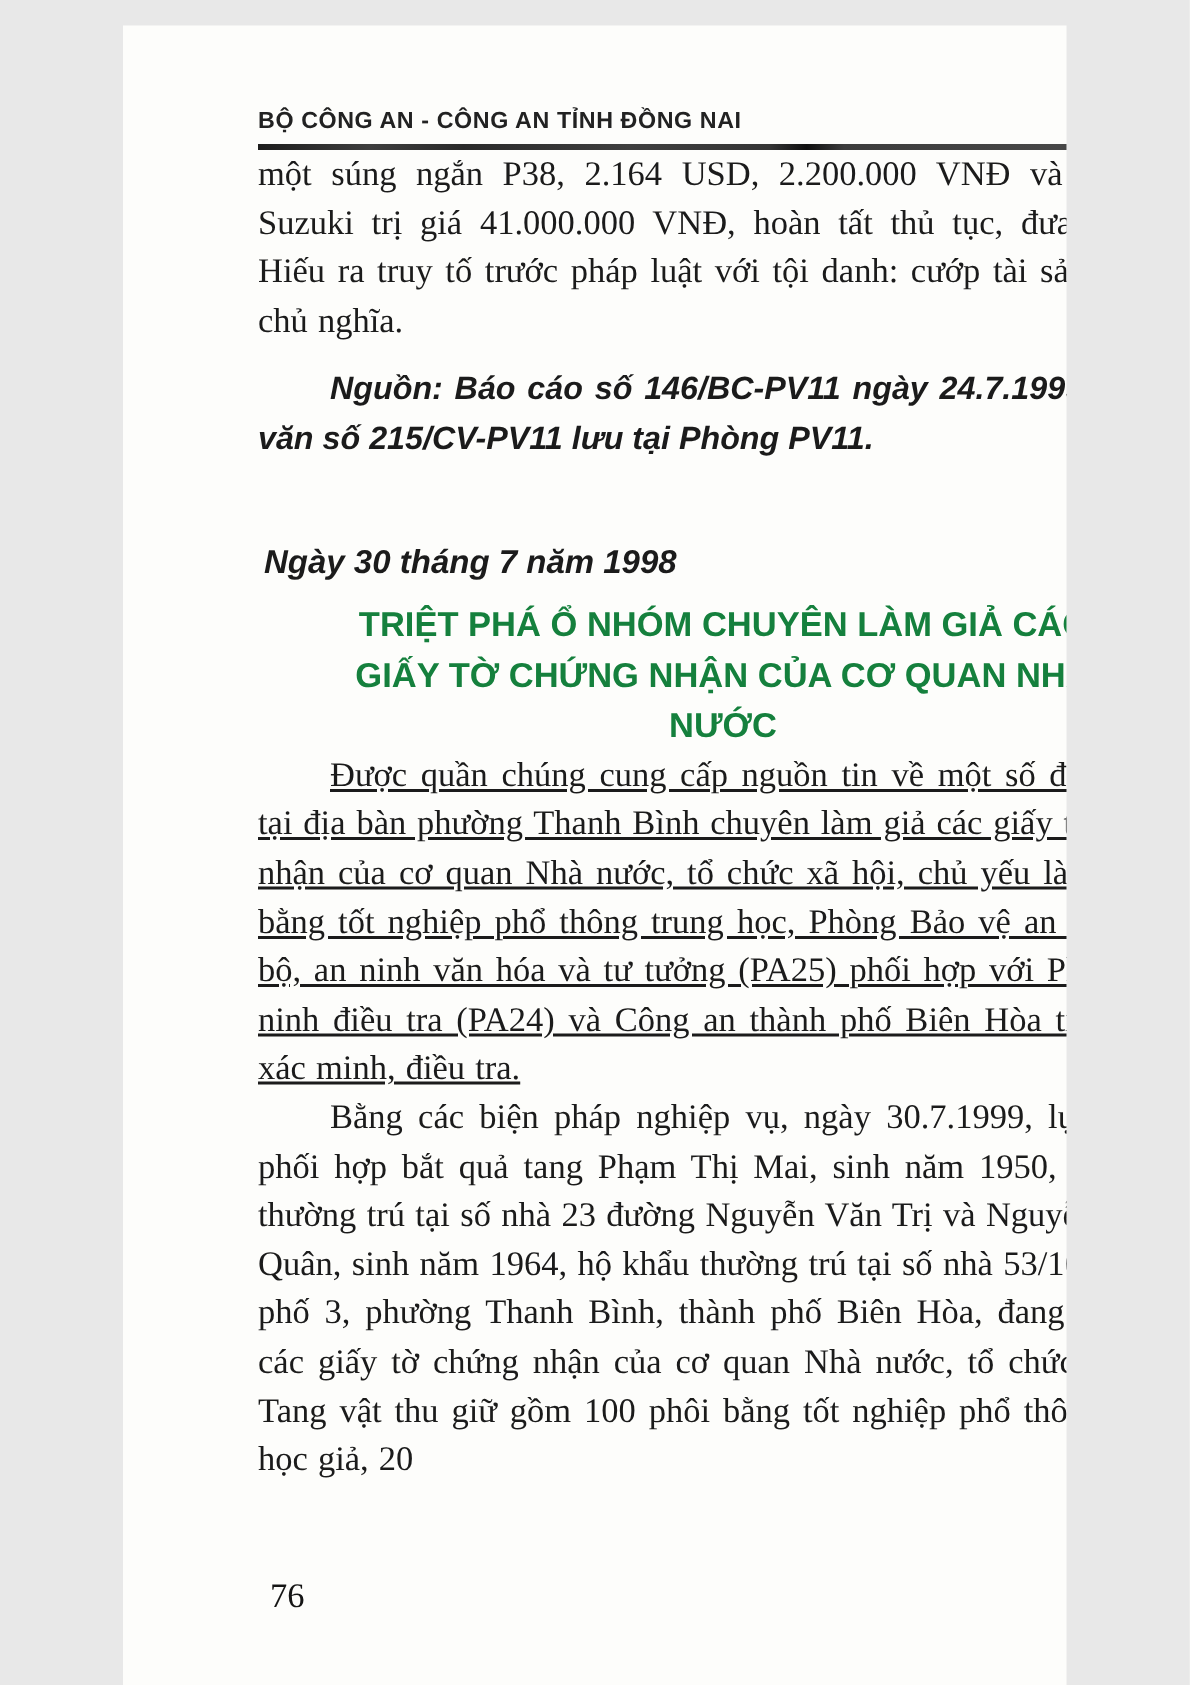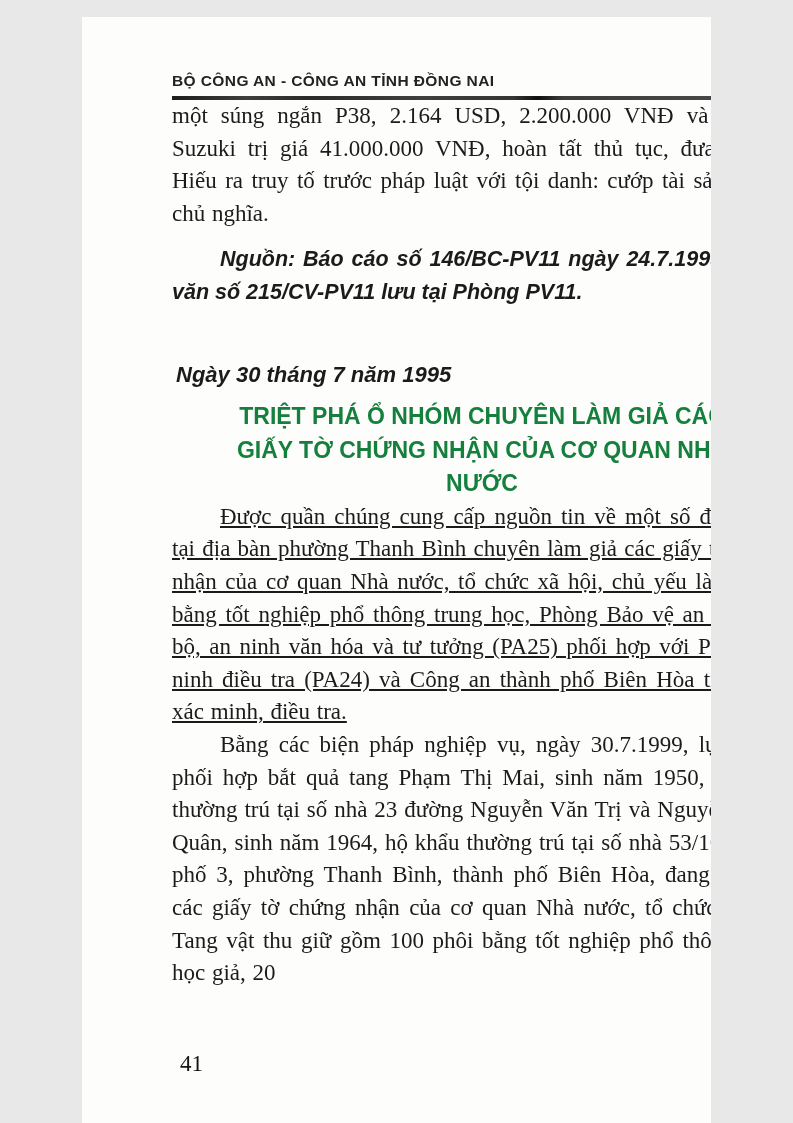--- a/index.html
+++ b/index.html
@@ -94,24 +94,24 @@
   <div class="content">
 
     <div class="running-header">BỘ CÔNG AN - CÔNG AN TỈNH ĐỒNG NAI</div>
 
     <div class="header-rule"></div>
 
     <p class="body p-continuation">một súng ngắn P38, 2.164 USD, 2.200.000 VNĐ và một xe Suzuki trị giá 41.000.000 VNĐ, hoàn tất thủ tục, đưa Thông, Hiếu ra truy tố trước pháp luật với tội danh: cướp tài sản xã hội chủ nghĩa.</p>
 
     <p class="source-note">Nguồn: Báo cáo số 146/BC-PV11 ngày 24.7.1999; Công văn số 215/CV-PV11 lưu tại Phòng PV11.</p>
 
-    <div class="date-line">Ngày 30 tháng 7 năm 1995</div>
+    <div class="date-line">Ngày 30 tháng 7 năm 1998</div>
 
     <h1 class="article-title">TRIỆT PHÁ Ổ NHÓM CHUYÊN LÀM GIẢ CÁC GIẤY TỜ CHỨNG NHẬN CỦA CƠ QUAN NHÀ NƯỚC</h1>
 
     <p class="body p-indent p-first">Được quần chúng cung cấp nguồn tin về một số đối tượng tại địa bàn phường Thanh Bình chuyên làm giả các giấy tờ chứng nhận của cơ quan Nhà nước, tổ chức xã hội, chủ yếu là làm giả bằng tốt nghiệp phổ thông trung học, Phòng Bảo vệ an ninh nội bộ, an ninh văn hóa và tư tưởng (PA25) phối hợp với Phòng An ninh điều tra (PA24) và Công an thành phố Biên Hòa tiến hành xác minh, điều tra.</p>
 
     <p class="body p-indent p-next">Bằng các biện pháp nghiệp vụ, ngày 30.7.1999, lực lượng phối hợp bắt quả tang Phạm Thị Mai, sinh năm 1950, hộ khẩu thường trú tại số nhà 23 đường Nguyễn Văn Trị và Nguyễn Trung Quân, sinh năm 1964, hộ khẩu thường trú tại số nhà 53/16/13 khu phố 3, phường Thanh Bình, thành phố Biên Hòa, đang làm giả các giấy tờ chứng nhận của cơ quan Nhà nước, tổ chức xã hội. Tang vật thu giữ gồm 100 phôi bằng tốt nghiệp phổ thông trung học giả, 20</p>
 
   </div>
 
-  <div class="page-number">41</div>
+  <div class="page-number">76</div>
 </div>
 
 </body></html>

